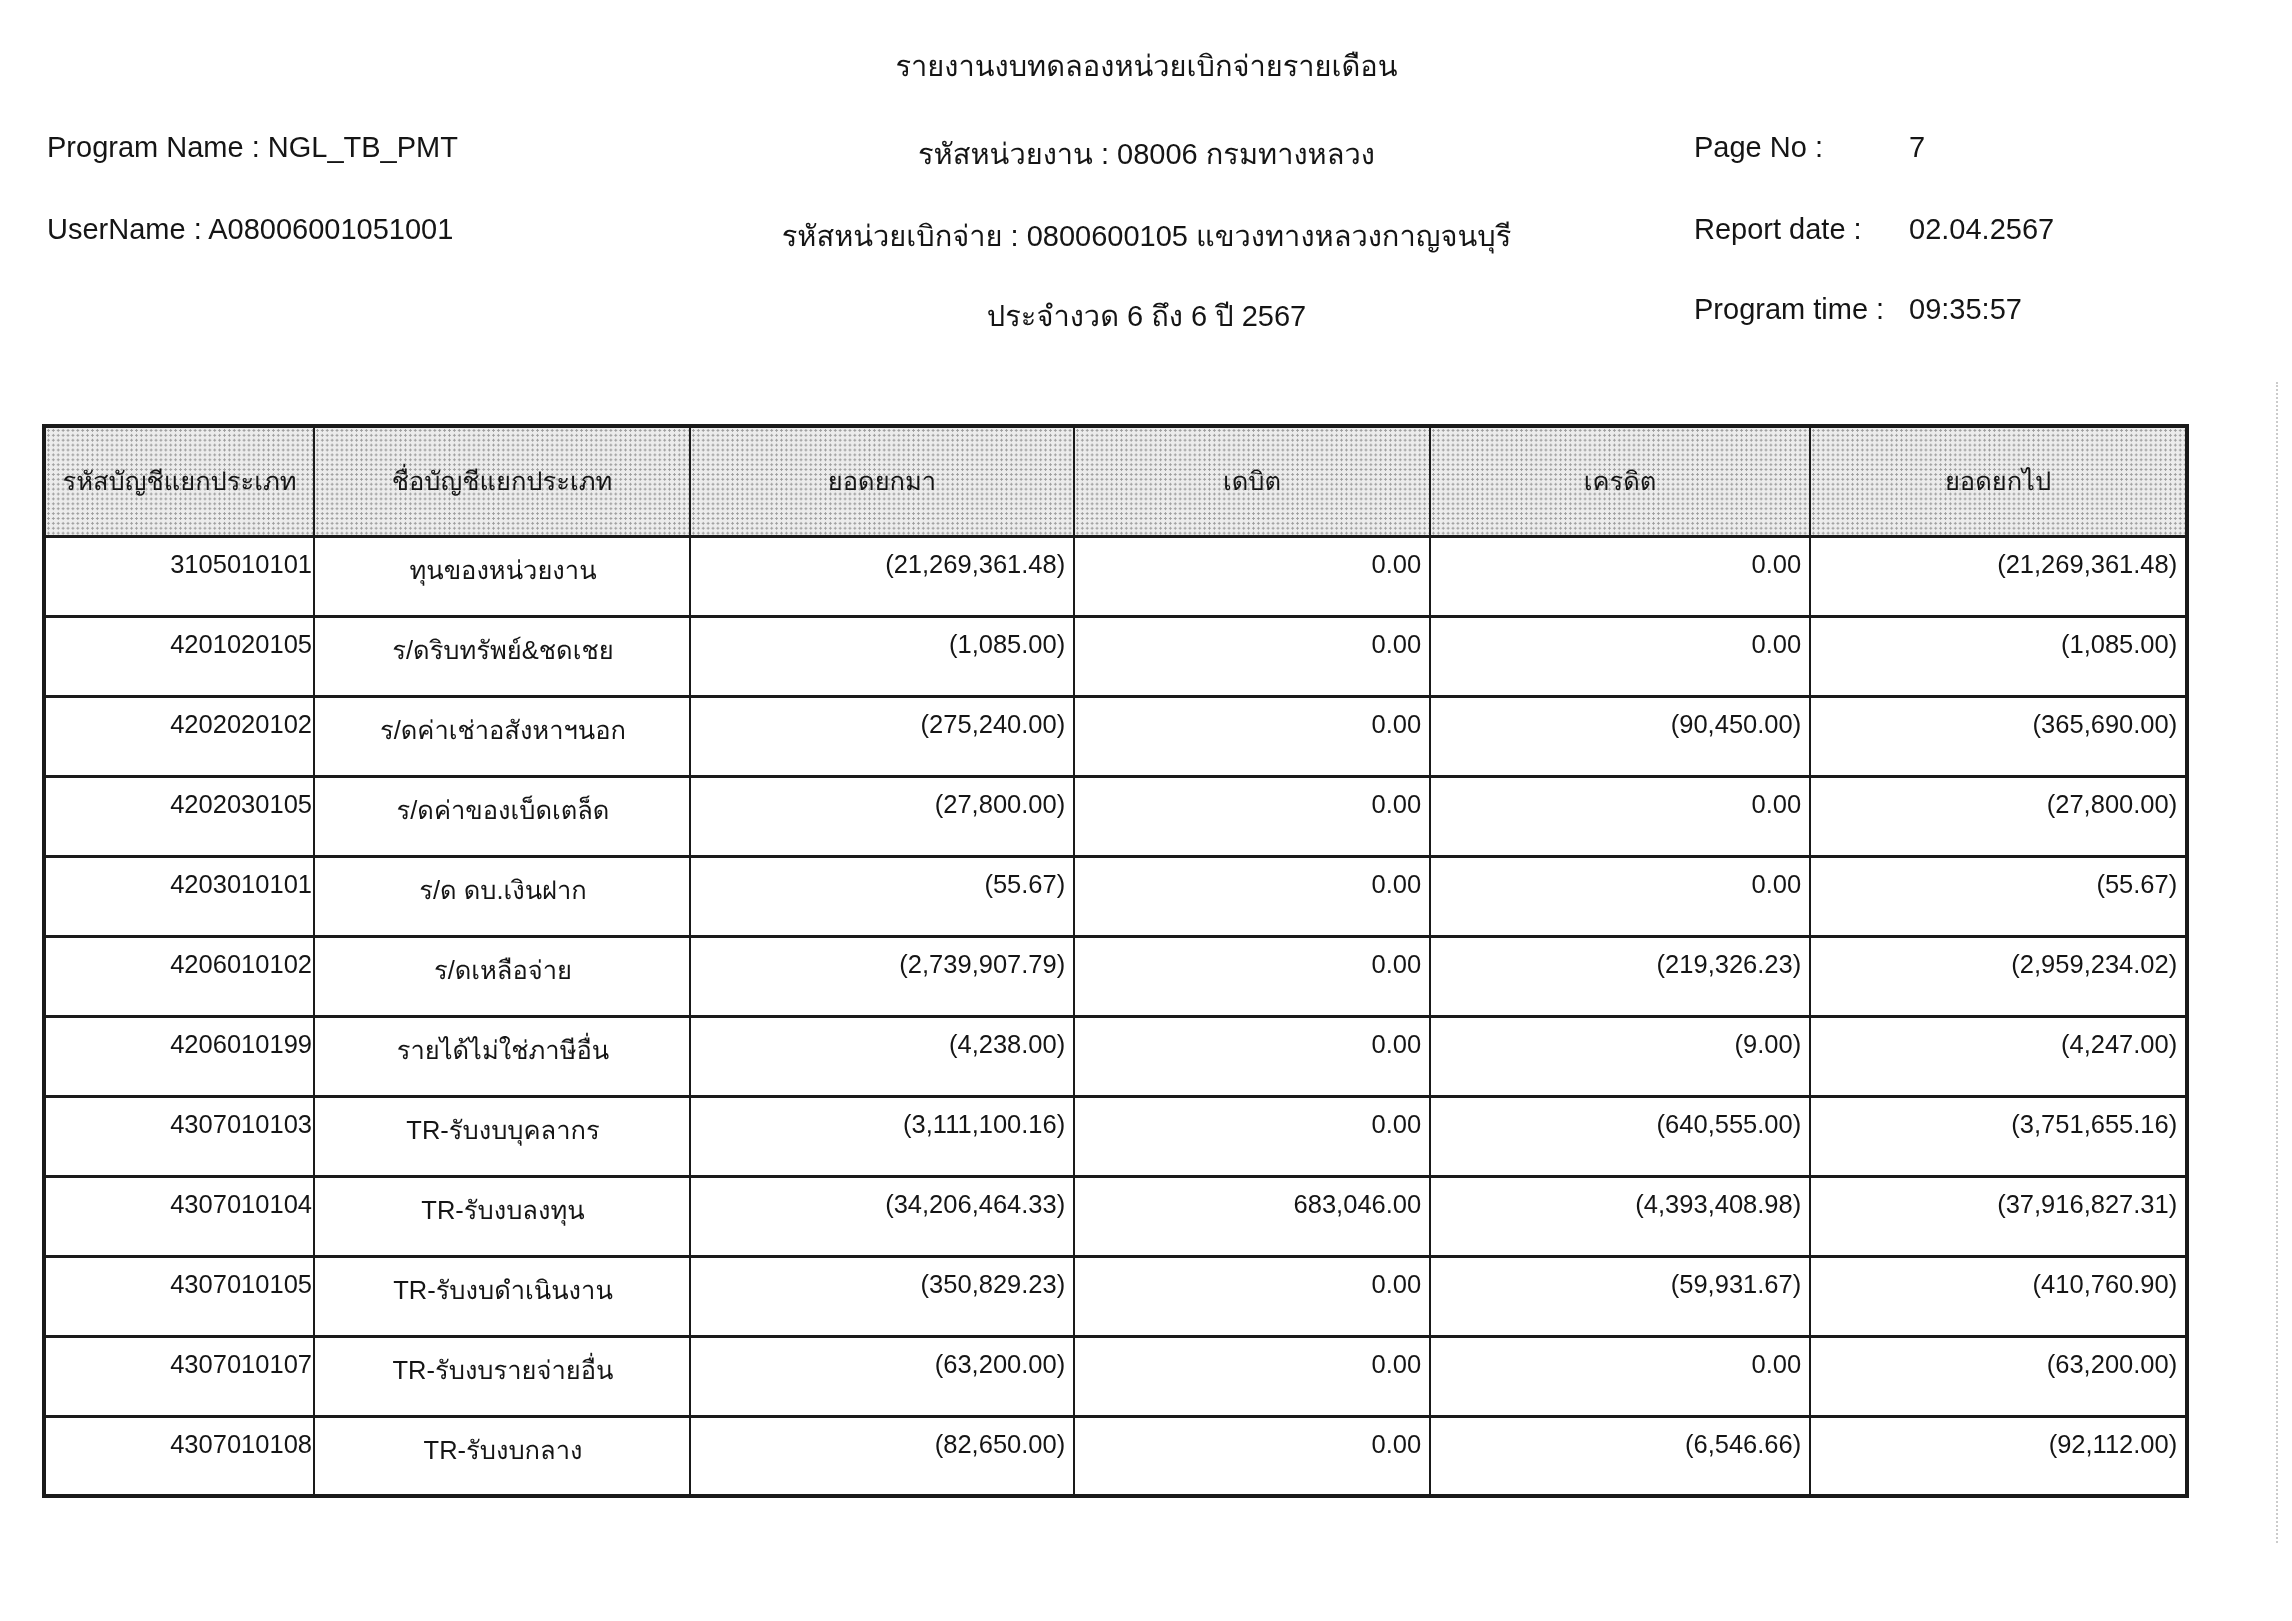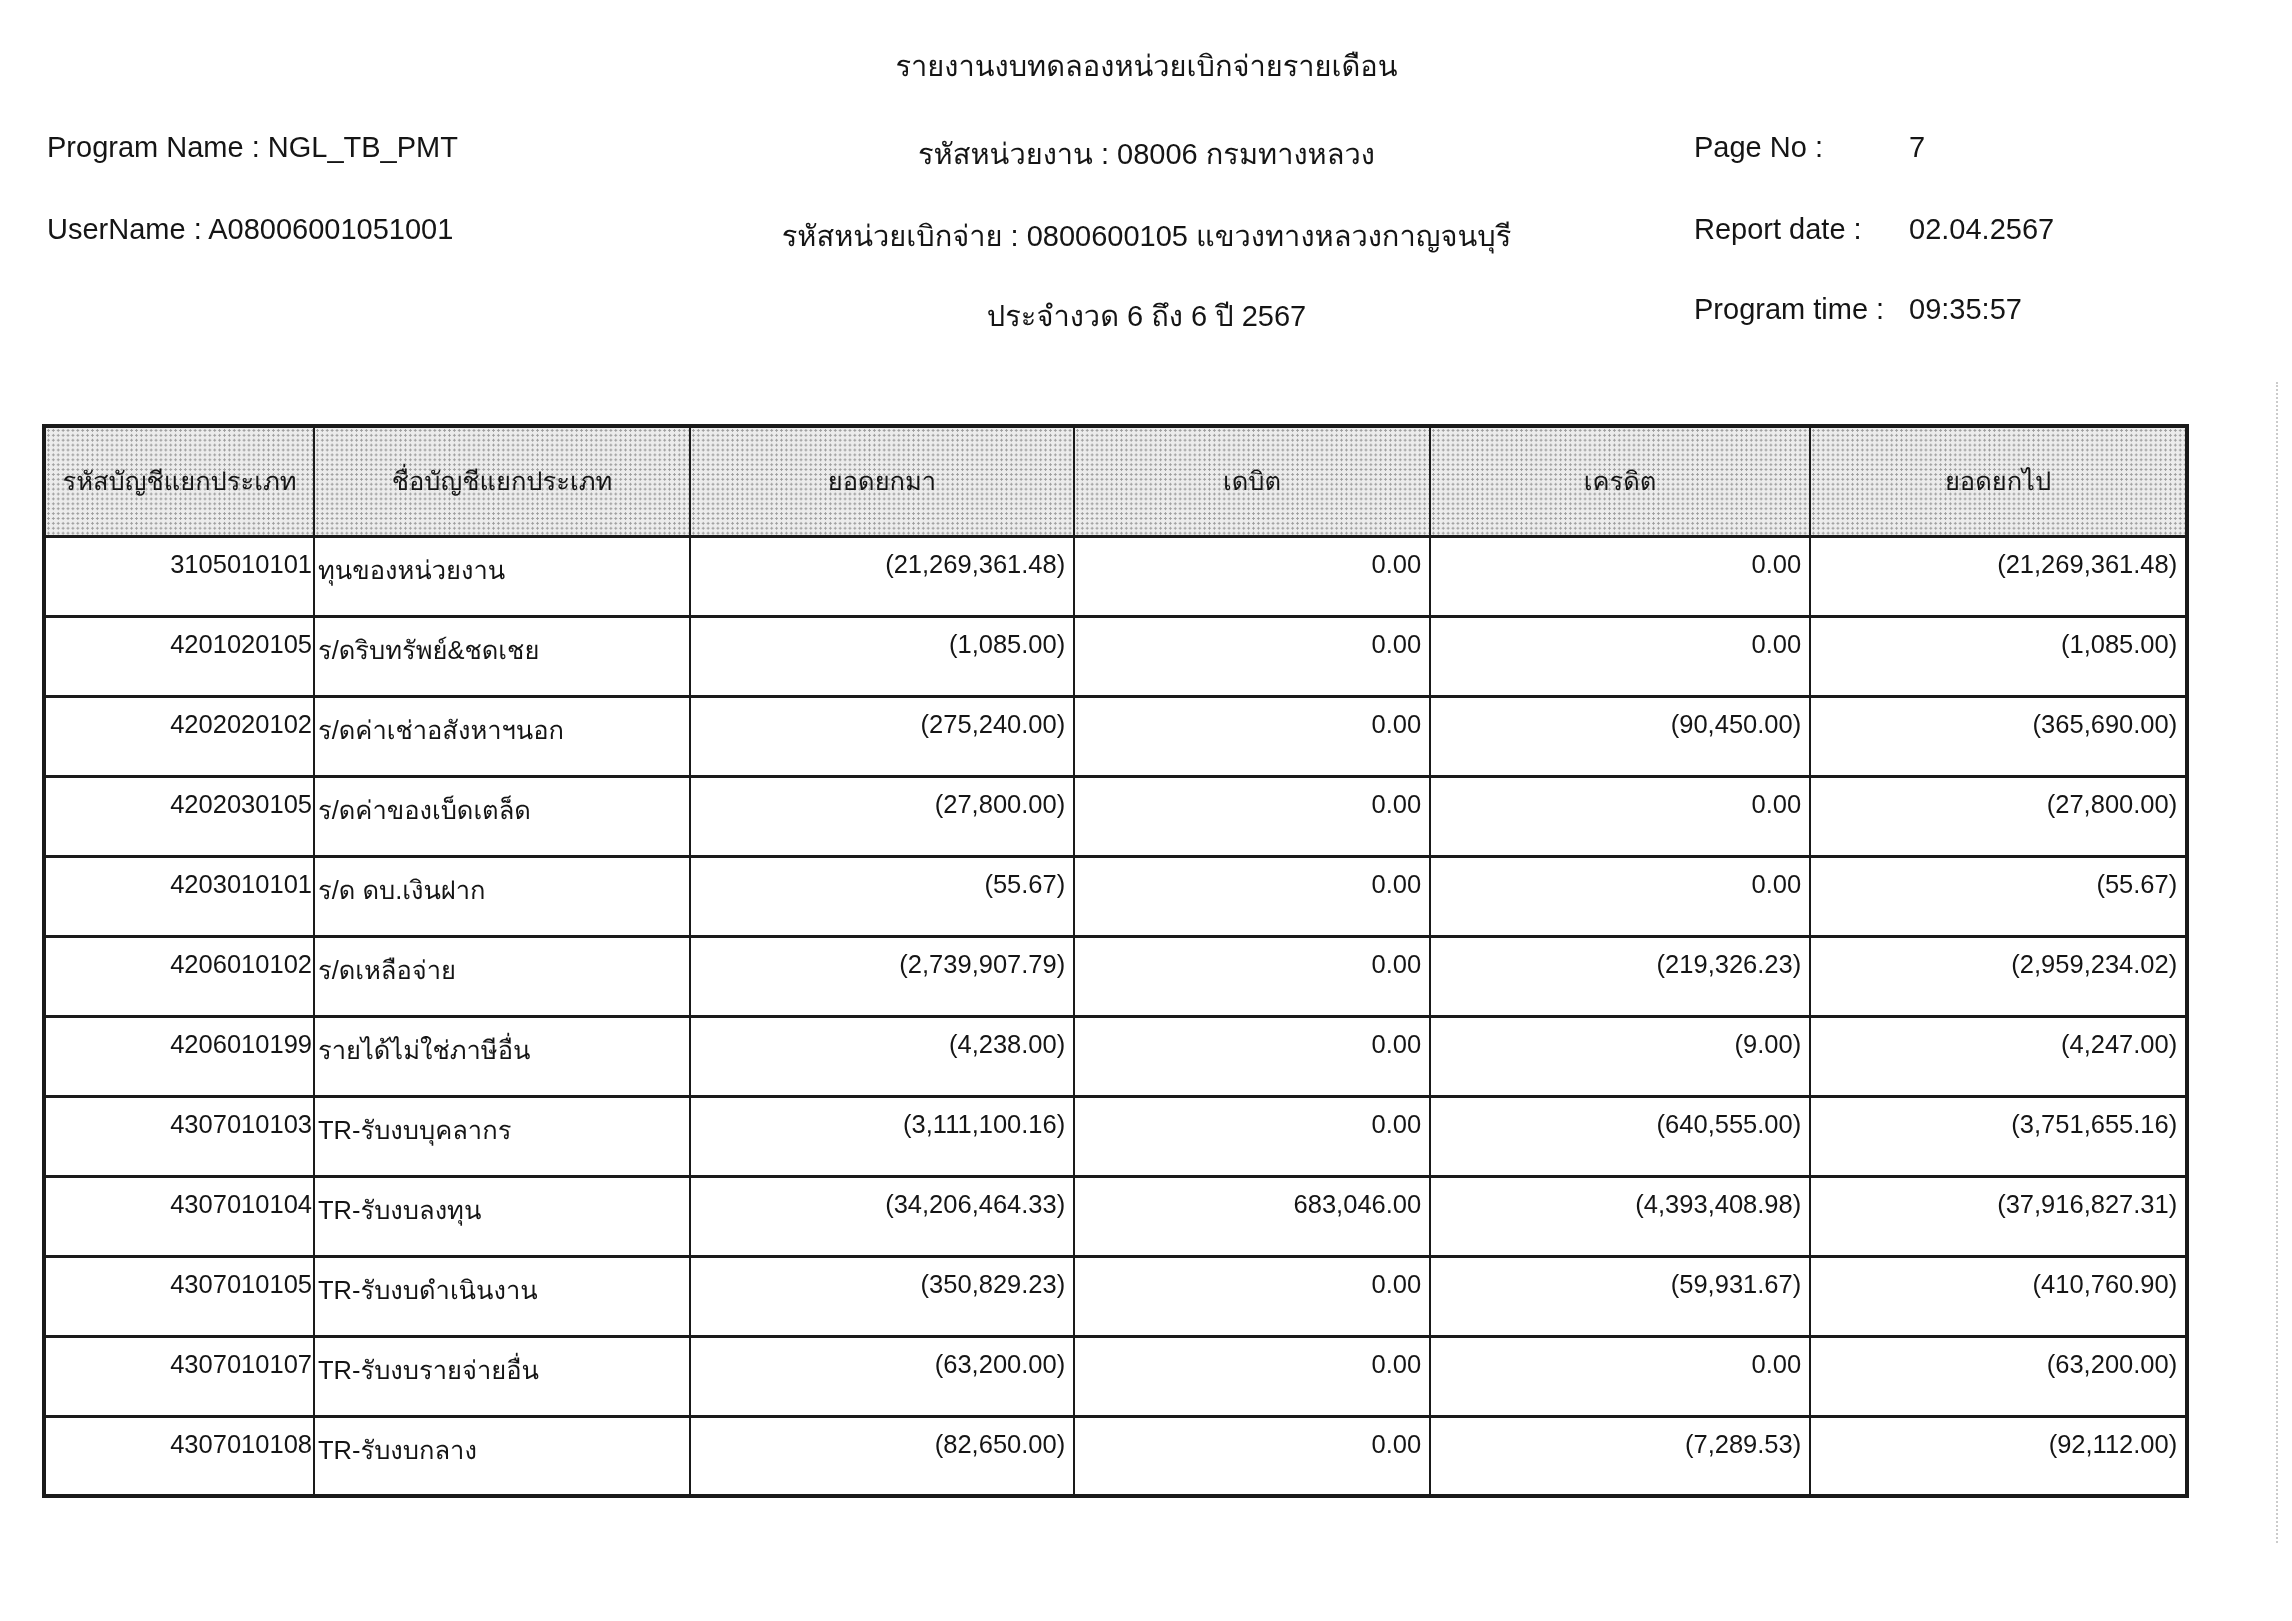--- a/index.html
+++ b/index.html
@@ -50,21 +50,21 @@
     background-size: 4.9px 4.9px;
     border-bottom-width: 2.9px;
   }
   .tb td {
     height: 80px;
     vertical-align: top;
     padding-top: 12.7px;
     background: #ffffff;
   }
   td.code { text-align: right;  padding-left: 9.8px; }
-  td.name { text-align: left;  padding-left: 3px; }
+  td.name { text-align: center;  padding-left: 3px; }
   td.num  { text-align: right; padding-right: 7.8px; }
 
   .scan-edge {
     position: absolute;
     left: 2276px; top: 382px;
     height: 1161px; width: 0;
     border-left: 2px dotted #aaaaaa;
     opacity: 0.6;
   }
 </style>
@@ -204,20 +204,20 @@
     <td class="num">0.00</td>
     <td class="num">0.00</td>
     <td class="num">(63,200.00)</td>
   </tr>
 
   <tr>
     <td class="code">4307010108</td>
     <td class="name">TR-รับงบกลาง</td>
     <td class="num">(82,650.00)</td>
     <td class="num">0.00</td>
-    <td class="num">(7,289.53)</td>
+    <td class="num">(6,546.66)</td>
     <td class="num">(92,112.00)</td>
   </tr>
 </tbody>
 </table>
 
 <div class="scan-edge"></div>
 
 
 </body></html>

